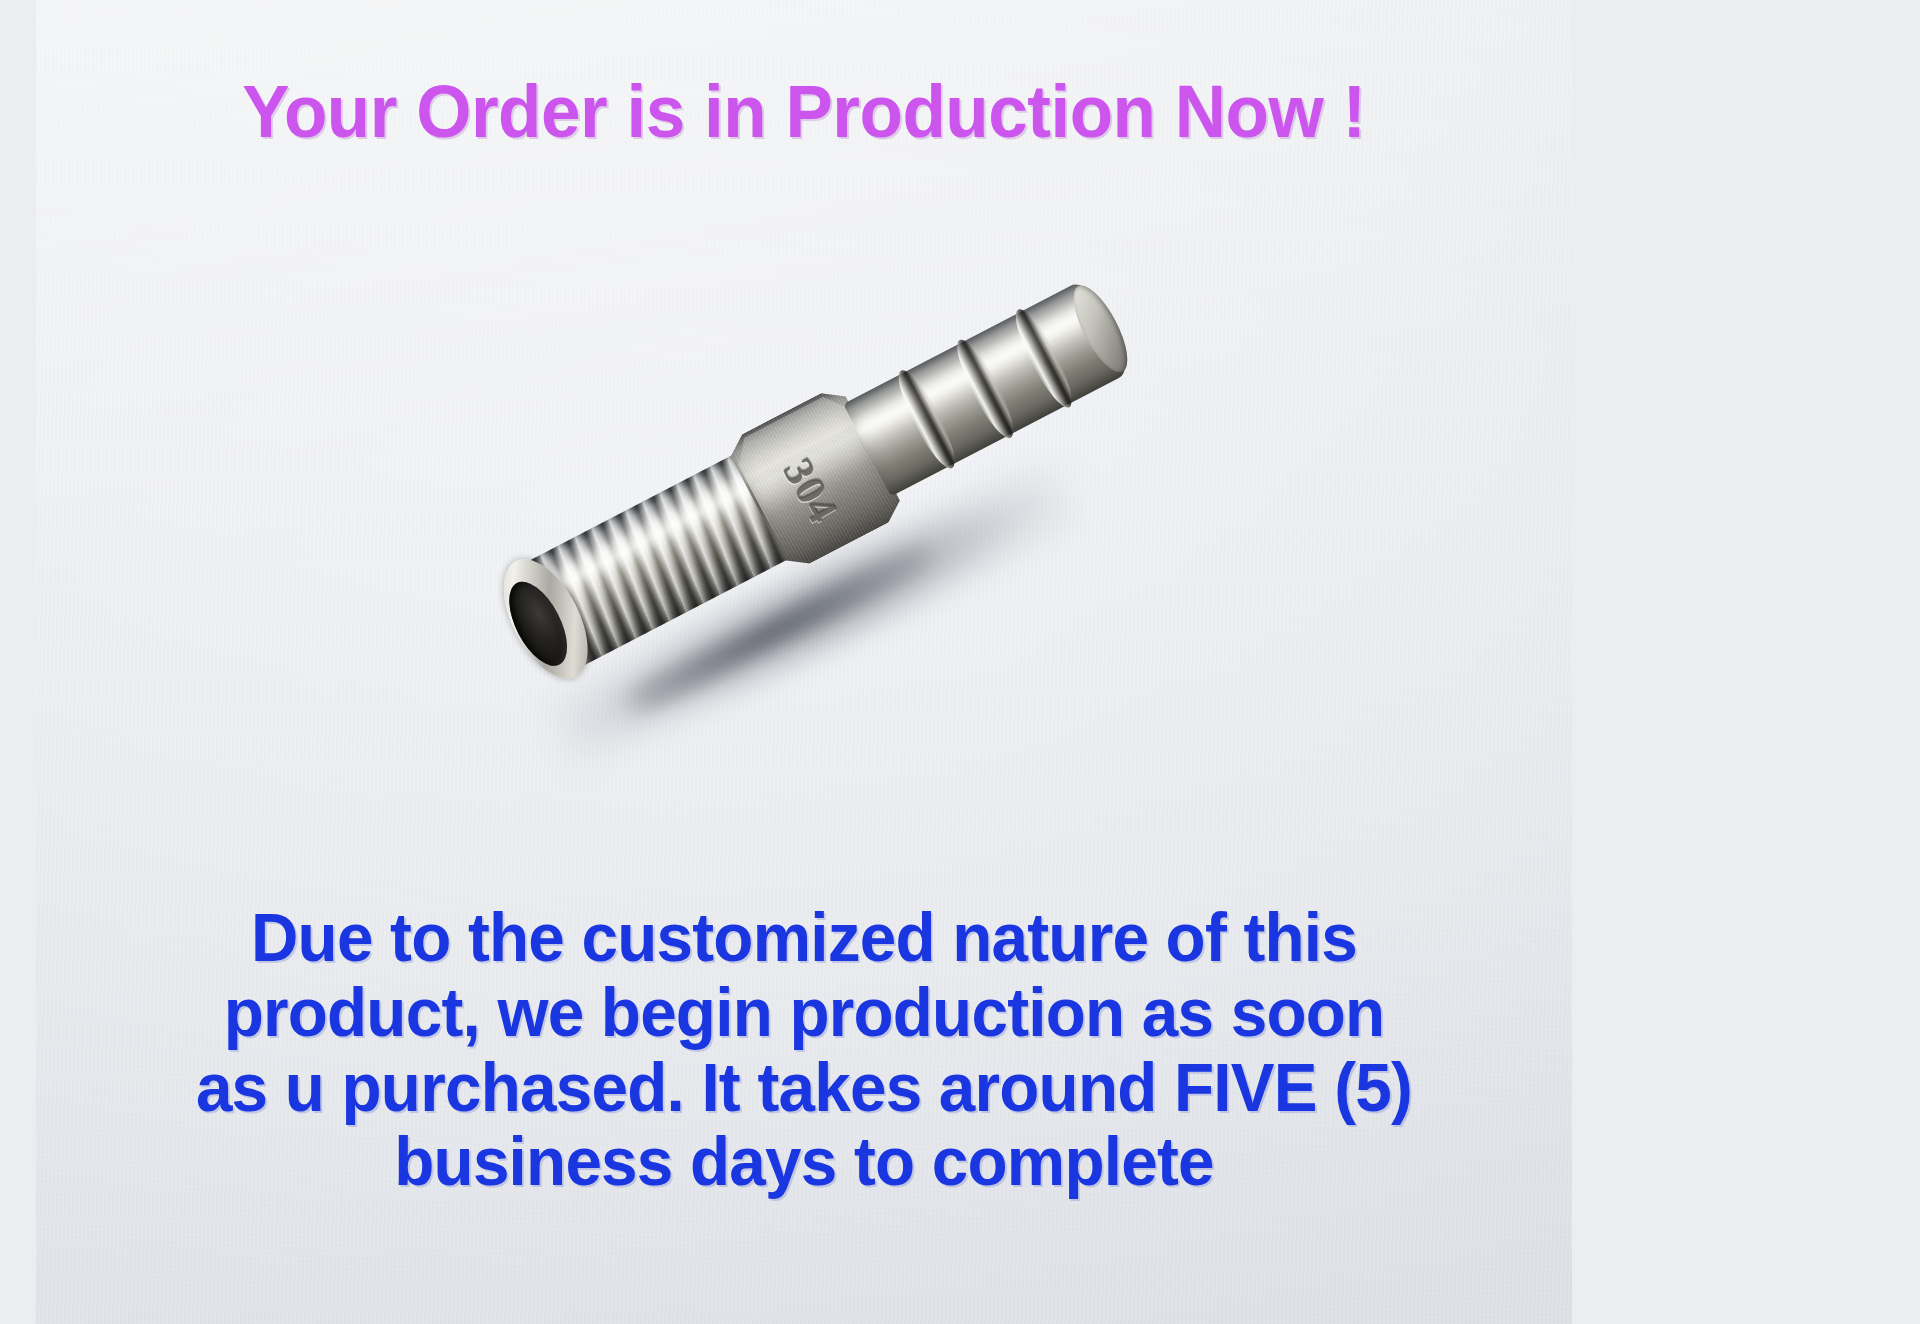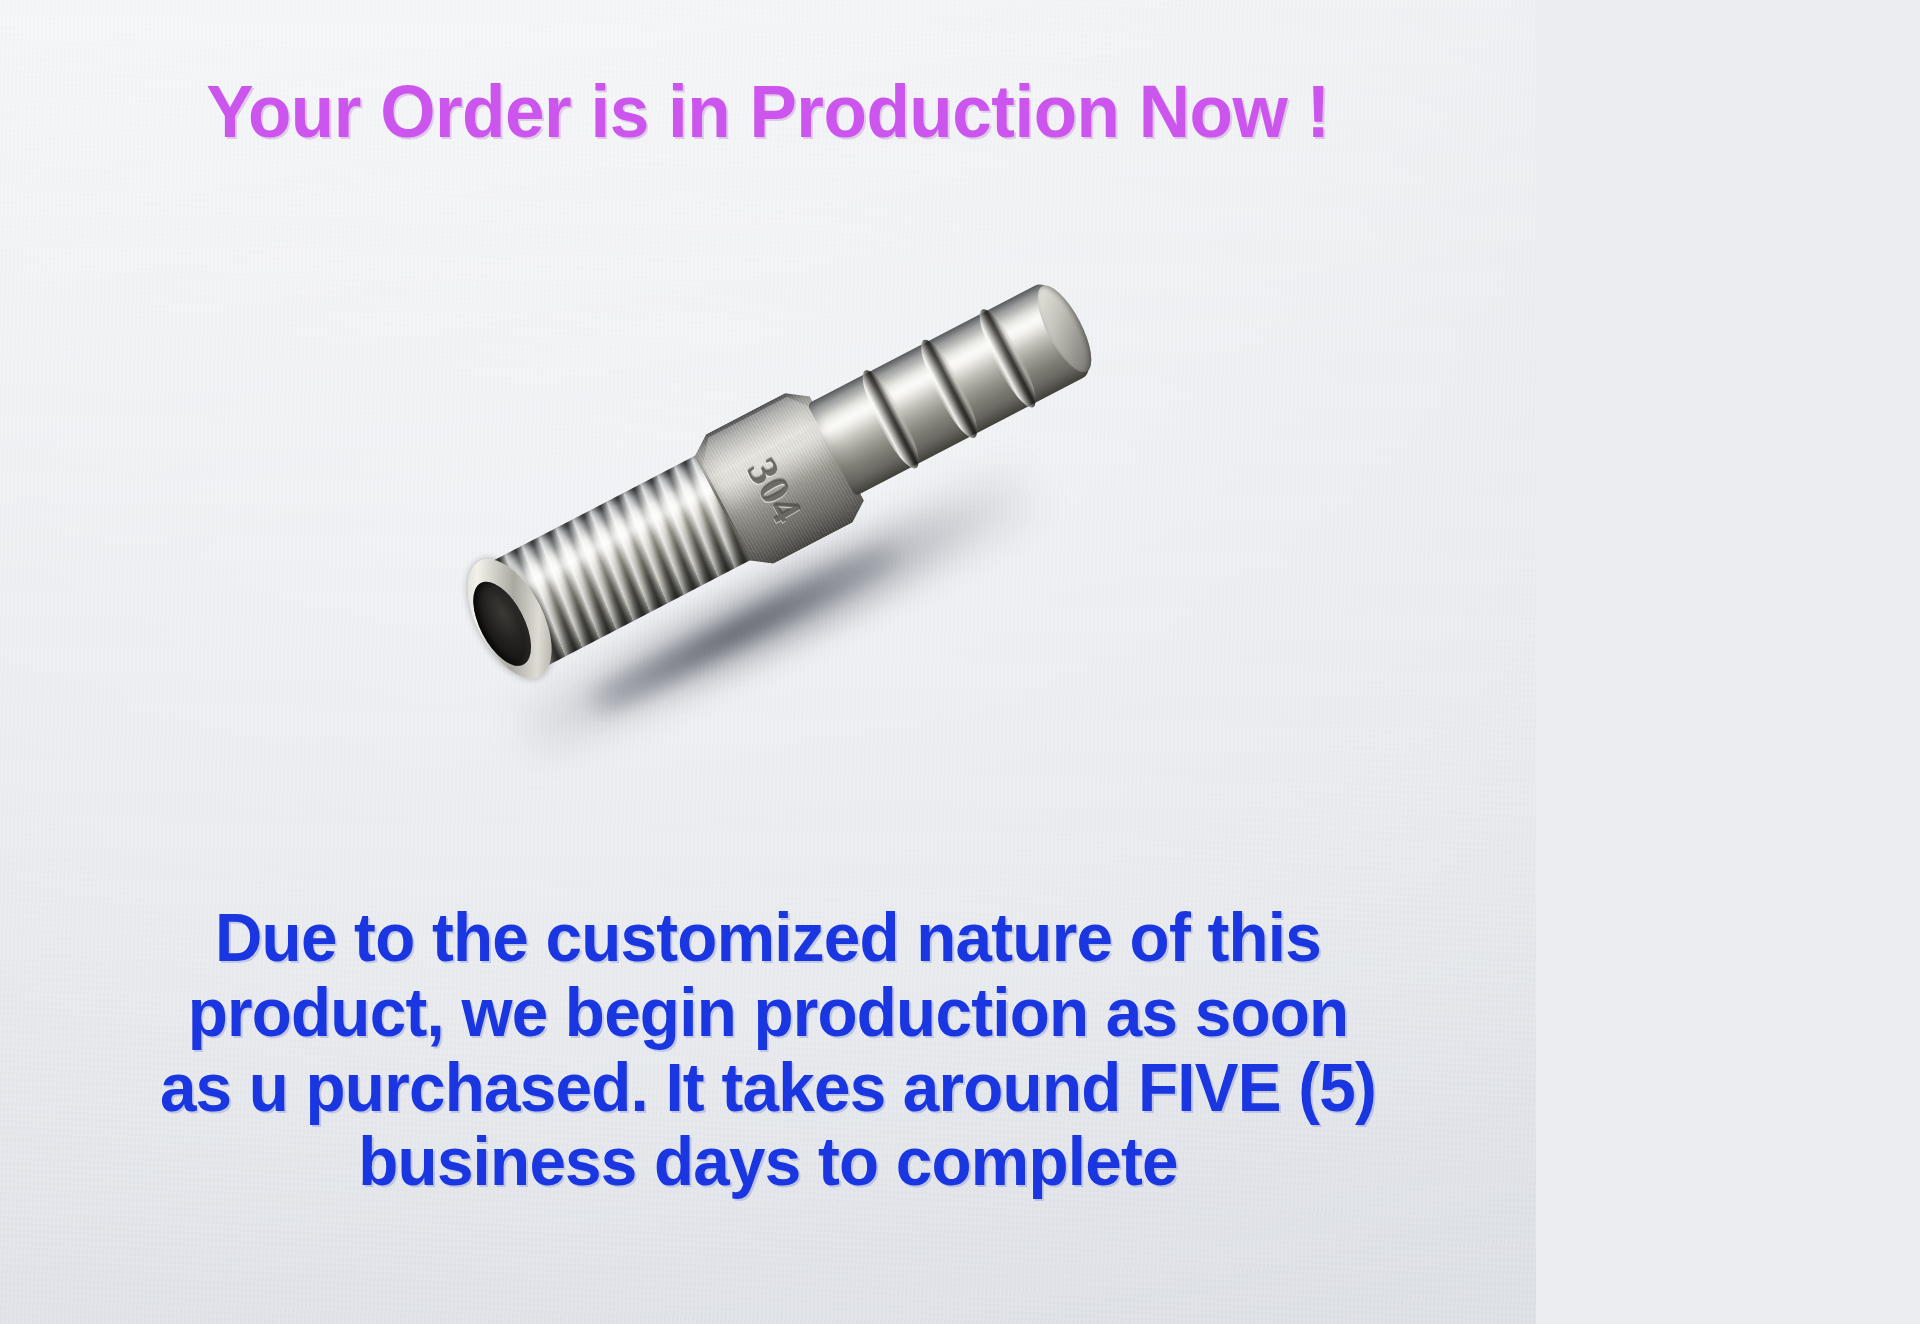--- a/index.html
+++ b/index.html
@@ -15,20 +15,21 @@
     background: #ecedf1;
   }
 
   #poster {
     position: relative;
     width: 1536px;
     height: 1324px;
     background:
       radial-gradient(ellipse 1400px 900px at 46% 38%, #f2f3f6 0%, #eceef1 55%, #e4e6eb 100%);
     overflow: hidden;
+    margin-left: 36px;
   }
 
   
   .backdrop-sheen {
     position: absolute;
     inset: 0;
     background:
       linear-gradient(170deg, rgba(255,255,255,0.55) 0%, rgba(255,255,255,0.0) 38%, rgba(221,224,230,0.30) 72%, rgba(210,214,221,0.45) 100%);
     pointer-events: none;
   }

